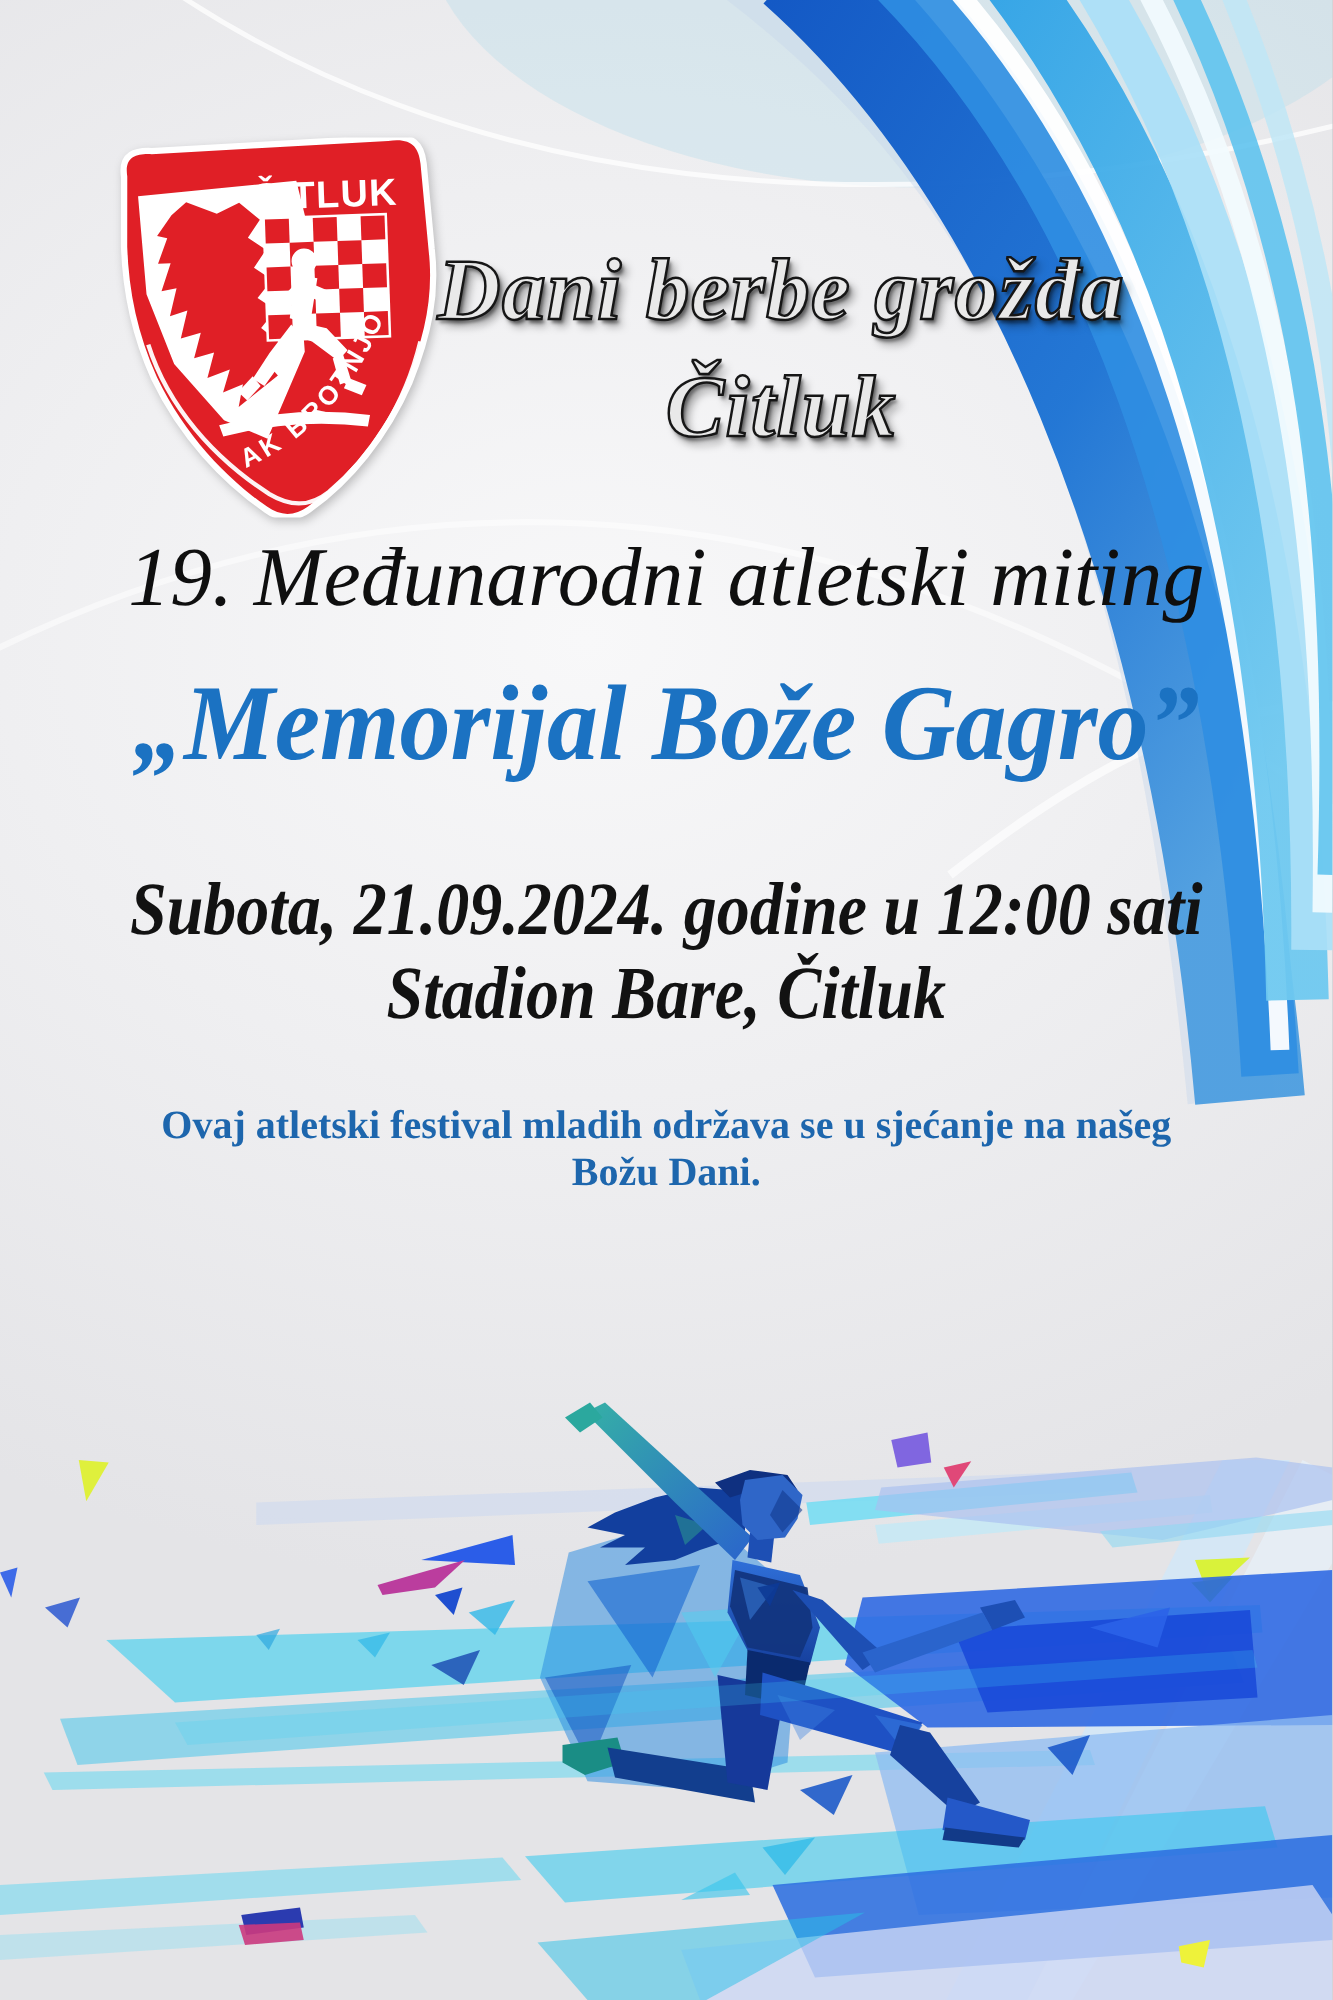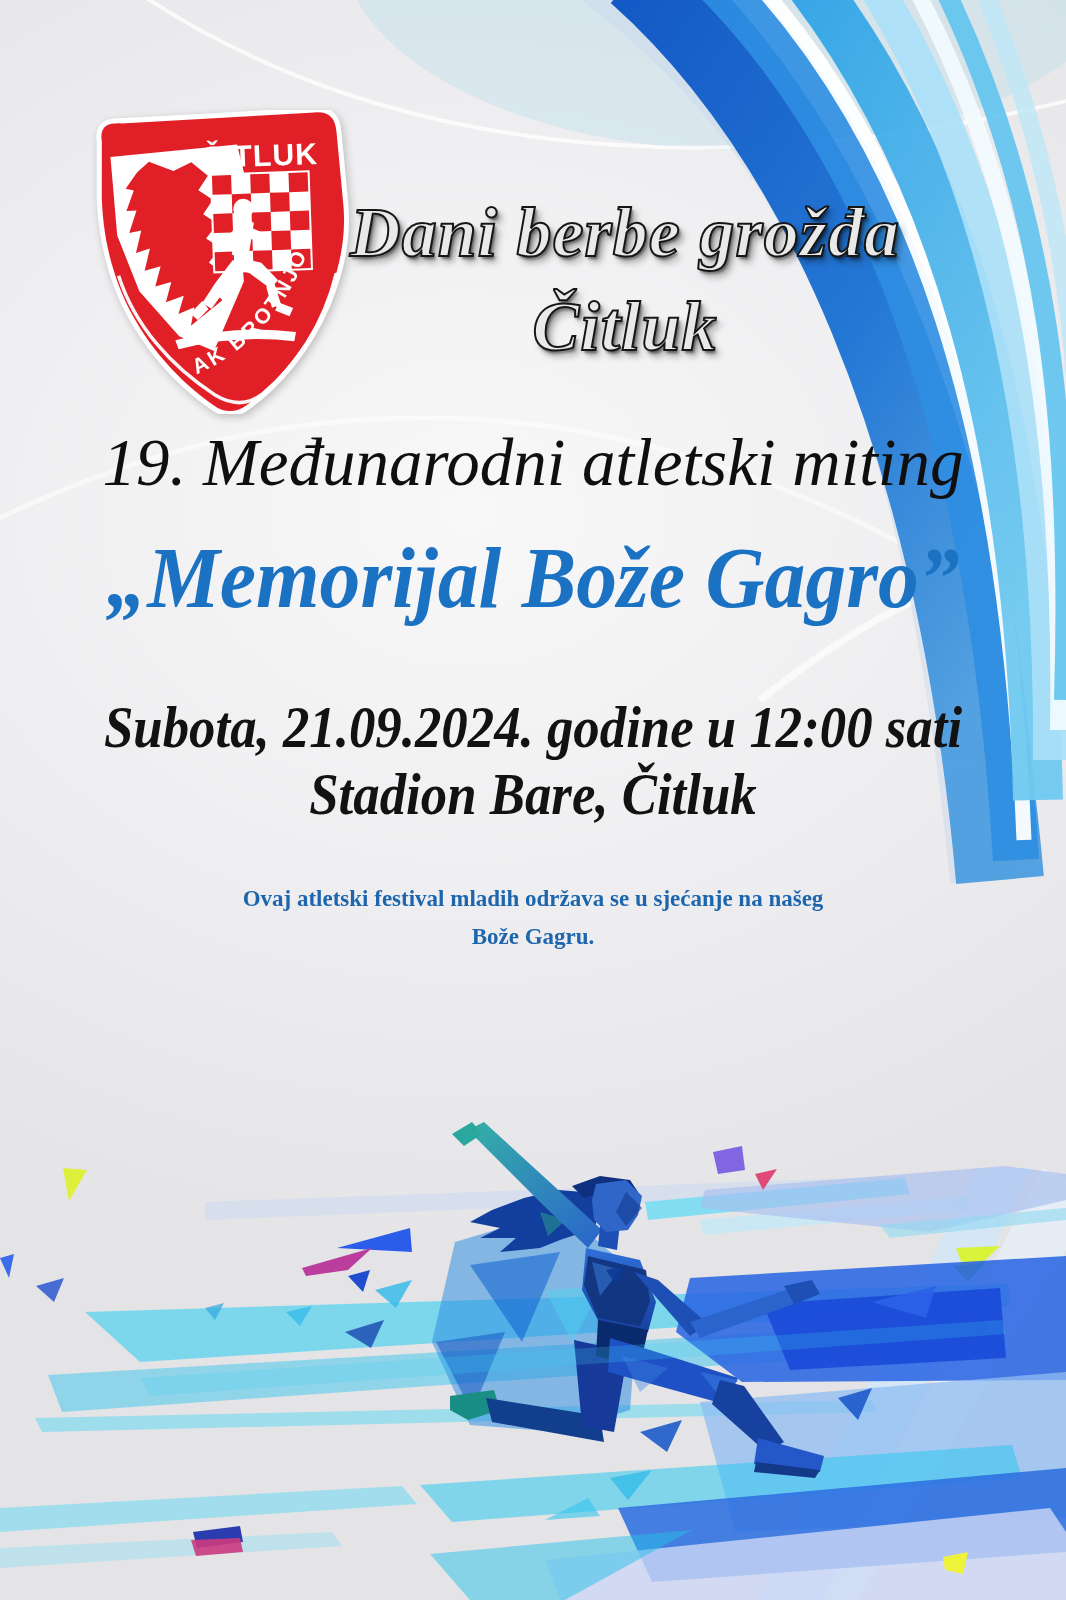--- a/index.html
+++ b/index.html
@@ -30,21 +30,21 @@
     font-style:italic;font-weight:700;font-size:86px;color:#1b72c2;
     transform:scaleX(.95);transform-origin:center;
   }
   .schedule{
     position:absolute;left:0;top:694px;width:1066px;z-index:4;text-align:center;
     font-style:italic;font-weight:700;font-size:60px;line-height:67px;color:#121212;
     transform:scaleX(.88);transform-origin:center;
   }
   .description{
     position:absolute;left:0;top:880px;width:1066px;z-index:4;text-align:center;
-    font-weight:700;font-size:23px;line-height:38px;color:#1d66ad;
+    font-weight:700;font-size:32px;line-height:38px;color:#1d66ad;
   }
   .crest text{font-family:"Liberation Sans", sans-serif;}
 </style>
 </head>
 <body>
 
 <div class="poster">
 
   <svg class="bg-svg" viewBox="0 0 1066 1600" aria-hidden="true">
     <defs>
@@ -129,21 +129,21 @@
   </div>
 
   <div class="meeting-title">19. Međunarodni atletski miting</div>
   <div class="memorial-title">„Memorijal Bože Gagro”</div>
   <div class="schedule">
     <div>Subota, 21.09.2024. godine u 12:00 sati</div>
     <div>Stadion Bare, Čitluk</div>
   </div>
   <div class="description">
     <div>Ovaj atletski festival mladih održava se u sjećanje na našeg</div>
-    <div>Bože Gagru.</div>
+    <div>Božu Dani.</div>
   </div>
 
   <svg class="bottom-svg" viewBox="0 0 1066 520" aria-hidden="true">
     <defs>
       <linearGradient id="garm" x1="0" y1="0" x2="1" y2="1">
         <stop offset="0" stop-color="#35b0a6"></stop>
           <stop offset="1" stop-color="#2a64cc"></stop>
       </linearGradient>
       <linearGradient id="gtorso" x1="0" y1="0" x2="0" y2="1">
         <stop offset="0" stop-color="#2f6fd8"></stop>

